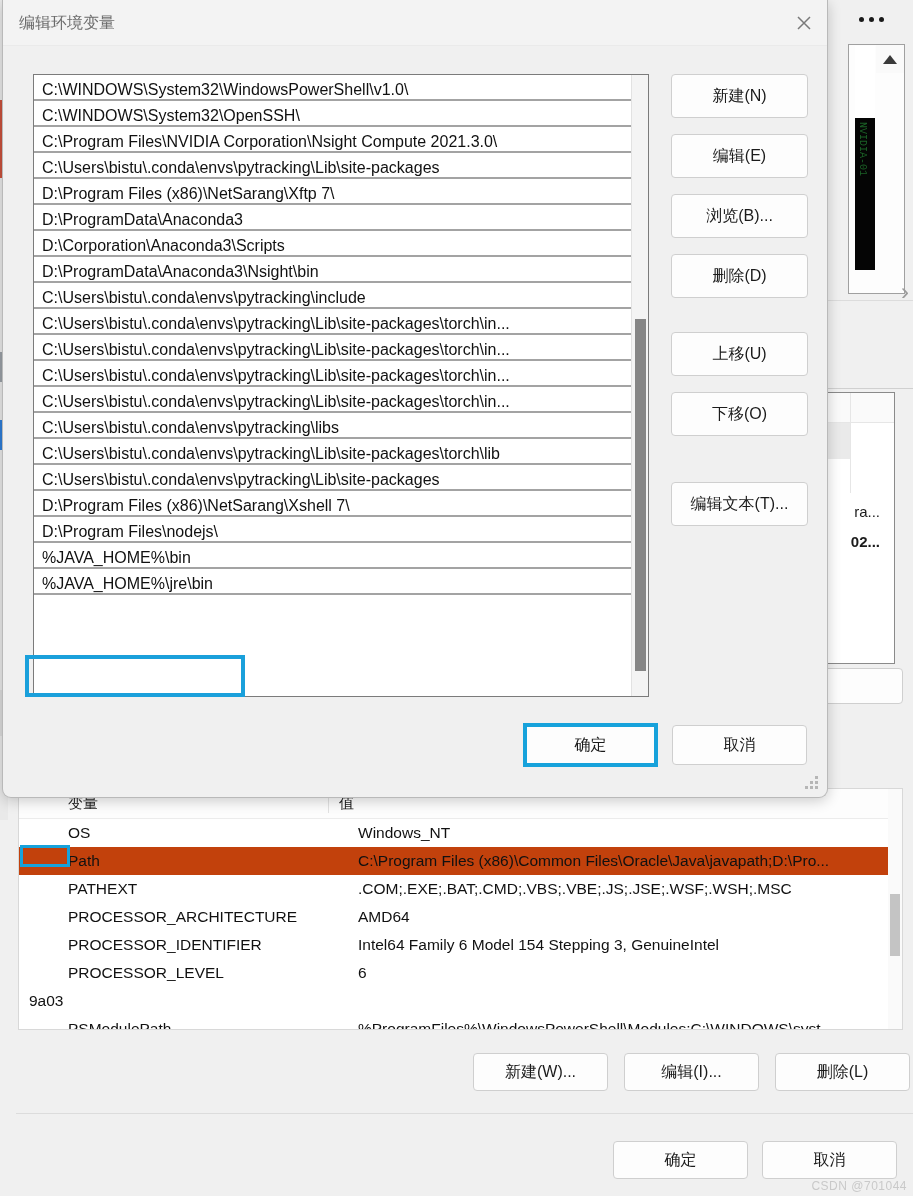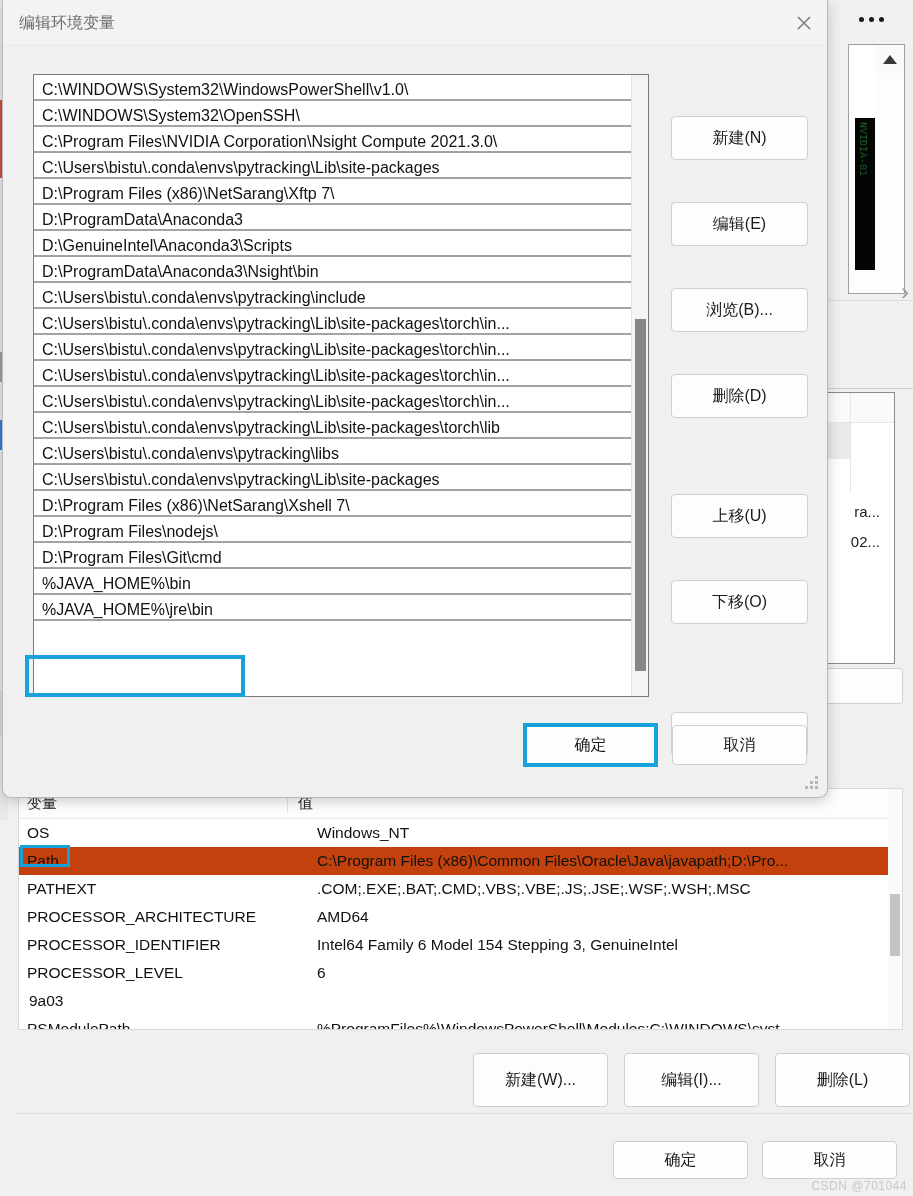--- a/index.html
+++ b/index.html
@@ -99,21 +99,21 @@
     position: absolute; left: 0; top: 30px; right: 44px; height: 36px; background: #eaeaea;
   }
   .bg-listpanel .vsep {
     position: absolute; right: 43px; top: 0; width: 1px; height: 100px; background: #e6e6e6;
   }
   .bg-listpanel .txt {
     position: absolute; right: 14px;
     font-size: 15px; color: #1b1b1b; white-space: nowrap;
   }
   .bg-listpanel .txt.t1 { top: 110px; margin-left: 40px; }
-  .bg-listpanel .txt.t2 { top: 140px; }
+  .bg-listpanel .txt.t2 { top: 140px; font-weight: bold; }
 
   .bg-del-btn {
     position: absolute; left: 620px; top: 668px; width: 275px; height: 36px;
     border: 1px solid #cfcfcf; border-radius: 4px; background: #fdfdfd;
     display: flex; align-items: center; justify-content: center;
     font-size: 16px; color: #1b1b1b;
     overflow: hidden;
   }
 
   
@@ -121,21 +121,21 @@
     position: absolute; left: 10px; top: 788px; width: 885px; height: 242px;
     background: #ffffff;
     border: 1px solid #d8d8d8;
     overflow: hidden;
   }
   .var-table .vt-head {
     display: flex; height: 30px; align-items: center;
     border-bottom: 1px solid #ececec; background: #fdfdfd;
   }
   .var-table .vt-head .c1,
-  .var-table .vt-row .c1 { width: 268px; padding-left: 8px; }
+  .var-table .vt-row .c1 { width: 268px; padding-left: 8px; margin-left: 41px; }
   .var-table .vt-head .c2,
   .var-table .vt-row .c2 { flex: 1; padding-left: 10px; }
   .var-table .vt-head .c1,
   .var-table .vt-head .c2 { font-size: 15px; color: #1b1b1b; }
   .var-table .vt-head .c2 { border-left: 1px solid #e2e2e2; }
   .var-table .vt-row {
     display: flex; height: 28px; align-items: center;
     font-size: 15.5px; color: #111; white-space: nowrap; gap: 20px;
   }
   .var-table .vt-row.sel { background: #c2410c; }
@@ -154,21 +154,21 @@
   }
 
   
   .btn {
     border: 1px solid #cfcfcf; border-radius: 4px; background: #fdfdfd;
     font-size: 16px; color: #1b1b1b;
     display: flex; align-items: center; justify-content: center;
     font-family: "Liberation Sans", "DejaVu Sans", sans-serif;
   }
   .row-btns-1 { position: absolute; left: 465px; top: 1053px; display: flex; gap: 16px; }
-  .row-btns-1 .btn { width: 135px; height: 54px; }
+  .row-btns-1 .btn { width: 135px; height: 38px; }
   .hr-bottom { position: absolute; left: 8px; right: 0; top: 1113px; height: 1px; background: #dcdcdc; }
   .row-btns-2 { position: absolute; left: 605px; top: 1141px; display: flex; gap: 14px; }
   .row-btns-2 .btn { width: 135px; height: 38px; }
 
   .watermark {
     position: absolute; right: 6px; bottom: 3px;
     font-size: 12px; color: #c9c9c9; letter-spacing: .5px; margin-left: 13px;
   }
 
   
@@ -214,21 +214,21 @@
   .pathlist .vthumb {
     position: absolute; left: 3px; top: 244px; width: 11px; height: 352px; background: #868686;
   }
 
   .anno-neo4j {
     position: absolute; left: 22px; top: 655px; width: 220px; height: 42px;
     border: 4px solid #1aa0db; pointer-events: none;
   }
 
   .side-btns { position: absolute; left: 668px; top: 74px; width: 137px; }
-  .side-btns .btn { width: 137px; height: 44px; margin-bottom: 16px; font-size: 16px; margin-top: 42px; }
+  .side-btns .btn { width: 137px; height: 44px; margin-bottom: 16px; font-size: 16px; }
   .side-btns .gap-a { height: 18px; }
   .side-btns .gap-b { height: 30px; }
 
   .dlg-footer { position: absolute; left: 520px; top: 725px; display: flex; gap: 14px; }
   .dlg-footer .btn { width: 135px; height: 40px; }
   .anno-ok {
     position: absolute; left: 520px; top: 723px; width: 135px; height: 44px;
     border: 4px solid #17a2db; pointer-events: none;
   }
   .grip {
@@ -356,33 +356,32 @@
     </div>
 
     <div class="pathlist">
       <div class="inner">
         <div class="prow">C:\WINDOWS\System32\WindowsPowerShell\v1.0\</div>
         <div class="prow">C:\WINDOWS\System32\OpenSSH\</div>
         <div class="prow">C:\Program Files\NVIDIA Corporation\Nsight Compute 2021.3.0\</div>
         <div class="prow">C:\Users\bistu\.conda\envs\pytracking\Lib\site-packages</div>
         <div class="prow">D:\Program Files (x86)\NetSarang\Xftp 7\</div>
         <div class="prow">D:\ProgramData\Anaconda3</div>
-        <div class="prow">D:\GenuineIntel\Anaconda3\Scripts</div>
+        <div class="prow">D:\Corporation\Anaconda3\Scripts</div>
         <div class="prow">D:\ProgramData\Anaconda3\Nsight\bin</div>
         <div class="prow">C:\Users\bistu\.conda\envs\pytracking\include</div>
         <div class="prow">C:\Users\bistu\.conda\envs\pytracking\Lib\site-packages\torch\in...</div>
         <div class="prow">C:\Users\bistu\.conda\envs\pytracking\Lib\site-packages\torch\in...</div>
         <div class="prow">C:\Users\bistu\.conda\envs\pytracking\Lib\site-packages\torch\in...</div>
         <div class="prow">C:\Users\bistu\.conda\envs\pytracking\Lib\site-packages\torch\in...</div>
+        <div class="prow">C:\Users\bistu\.conda\envs\pytracking\libs</div>
         <div class="prow">C:\Users\bistu\.conda\envs\pytracking\Lib\site-packages\torch\lib</div>
-        <div class="prow">C:\Users\bistu\.conda\envs\pytracking\libs</div>
         <div class="prow">C:\Users\bistu\.conda\envs\pytracking\Lib\site-packages</div>
         <div class="prow">D:\Program Files (x86)\NetSarang\Xshell 7\</div>
         <div class="prow">D:\Program Files\nodejs\</div>
-        <div class="prow">D:\Program Files\Git\cmd</div>
         <div class="prow">%JAVA_HOME%\bin</div>
         <div class="prow">%JAVA_HOME%\jre\bin</div>
 
       </div>
       <div class="vscroll">
         <div class="vthumb"></div>
       </div>
     </div>
 
     <div class="anno-neo4j"></div>

